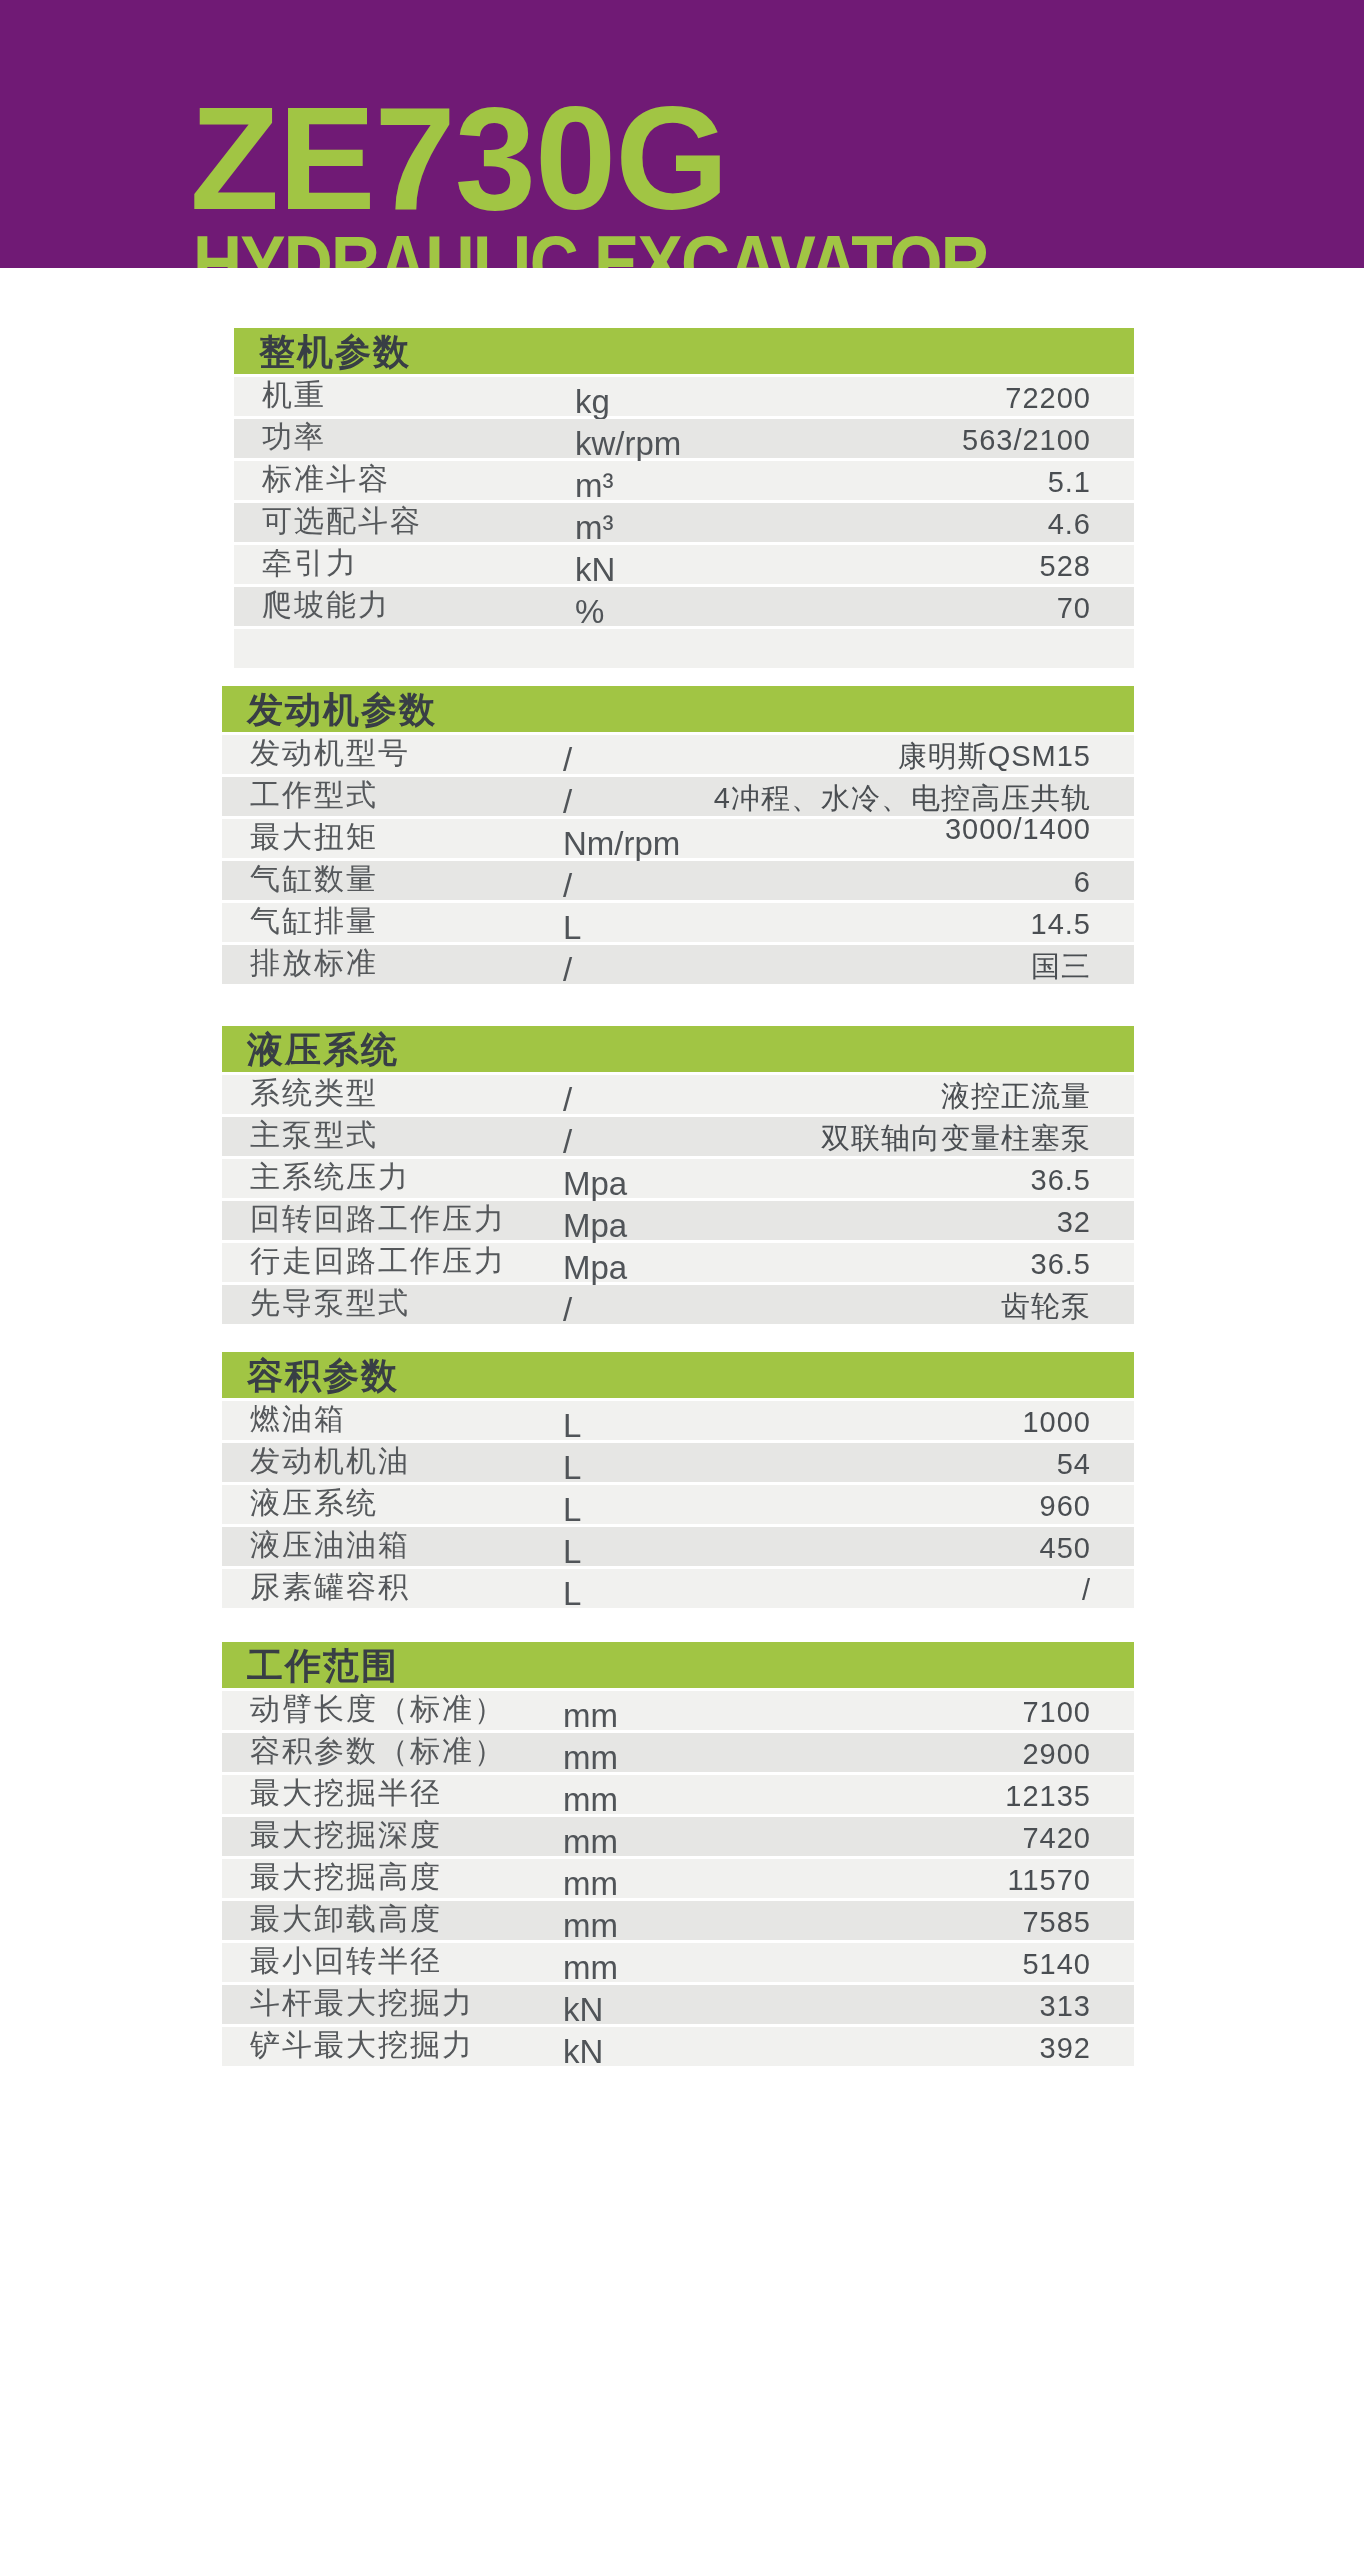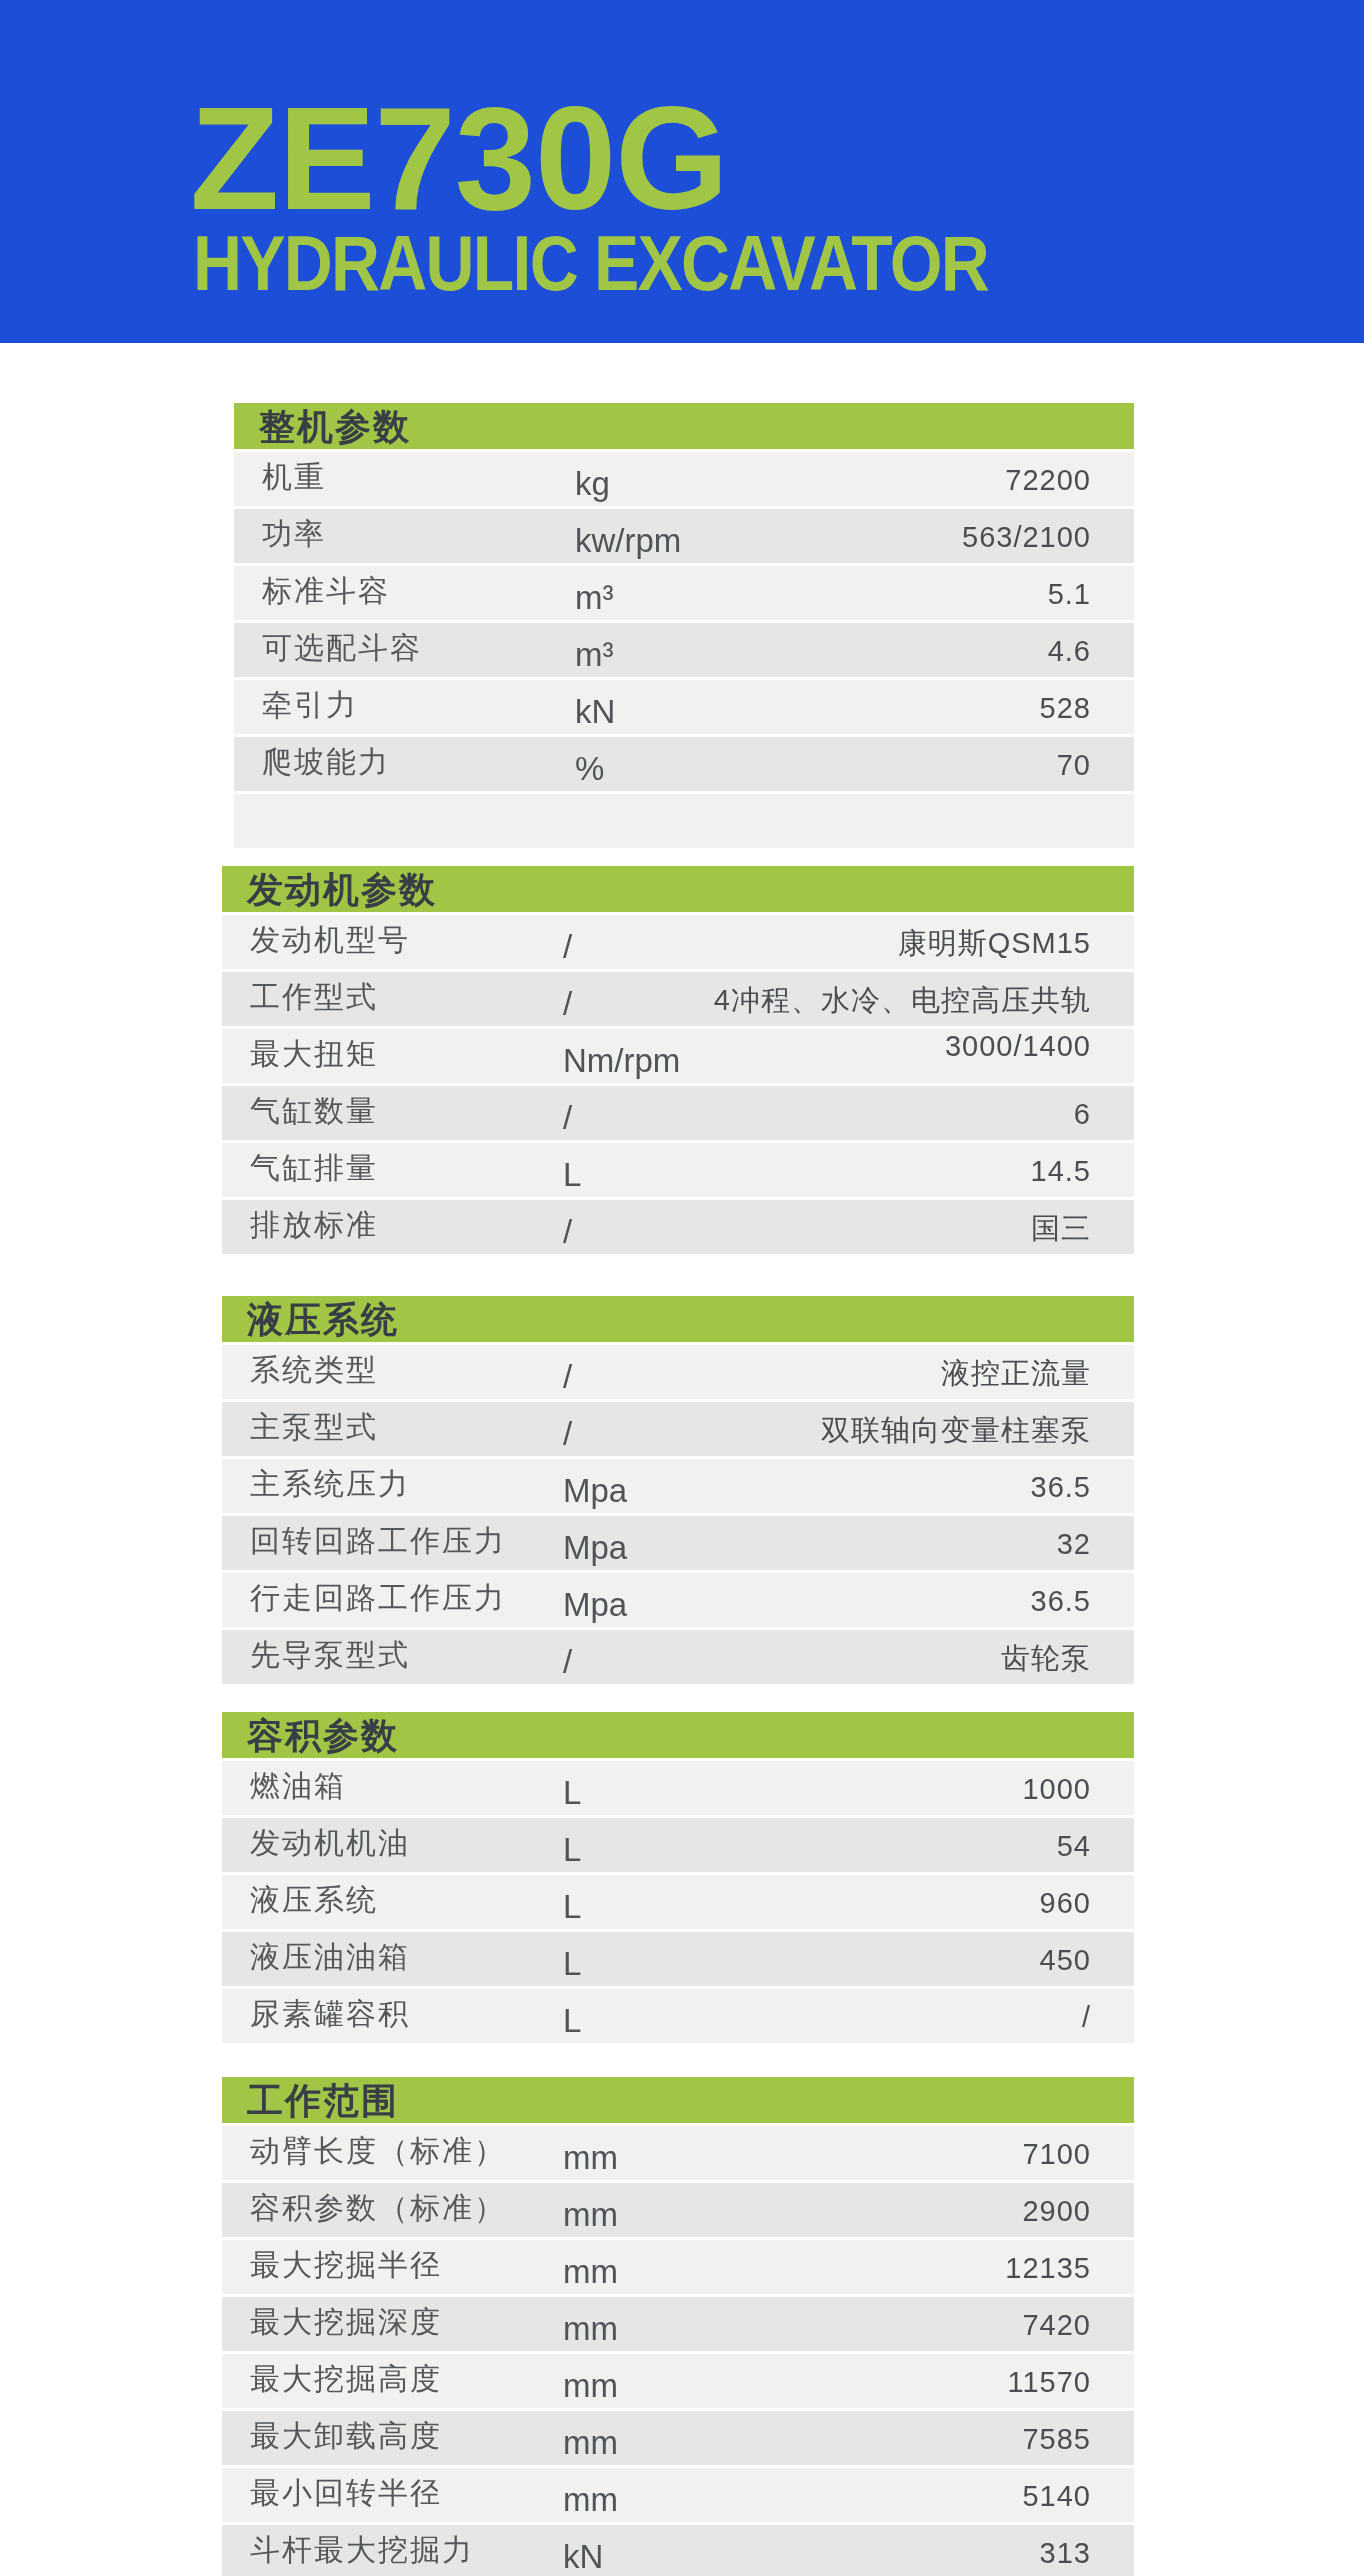--- a/index.html
+++ b/index.html
@@ -2,21 +2,21 @@
 <html><head>
 <meta charset="utf-8">
 <style>
   html,body{margin:0;padding:0;}
   body{
     width:1365px;height:2576px;background:#ffffff;
     font-family:"Liberation Sans","DejaVu Sans",sans-serif;
     overflow:hidden;position:relative;
   }
   
-  .hero{height:343px;background:#1d4ed8;overflow:hidden;}
+  .hero{height:268px;background:#701a75;overflow:hidden;}
   .hero-model{
     margin:86px 0 0 190px;
     font-size:146px;line-height:1;font-weight:bold;
     color:#a1c544;letter-spacing:-1px;white-space:nowrap;
   }
   .hero-sub{
     margin:-4px 0 0 193px;
     font-size:78px;line-height:0.92;font-weight:bold;
     color:#a1c544;letter-spacing:-2px;white-space:nowrap;
     transform:scaleX(0.87);transform-origin:left center;
@@ -28,21 +28,21 @@
   .spec-table:nth-of-type(2){margin-top:18px;}
   .spec-table:nth-of-type(3){margin-top:42px;}
   .spec-table:nth-of-type(4){margin-top:28px;}
   .spec-table:nth-of-type(5){}
   .bar{height:46px;background:#a1c544;margin-bottom:3px;}
   .bar-title{
     display:block;line-height:47px;padding-left:25px;
     font-size:36px;font-weight:bold;color:#383e45;letter-spacing:2px;
   }
   .rows{}
-  .row{position:relative;height:54px;margin-bottom:3px;}
+  .row{position:relative;height:39px;margin-bottom:3px;}
   .row:nth-child(odd){background:#f1f1ef;}
   .row:nth-child(even){background:#e6e6e4;}
   .cell{position:absolute;top:50%;white-space:nowrap;}
   .cell.label{
     left:28px;transform:translateY(-54%);
     font-size:30px;color:#55585b;letter-spacing:2px;
   }
   .cell.unit{
     left:341px;transform:translateY(-36%);
     font-size:33px;color:#505458;

